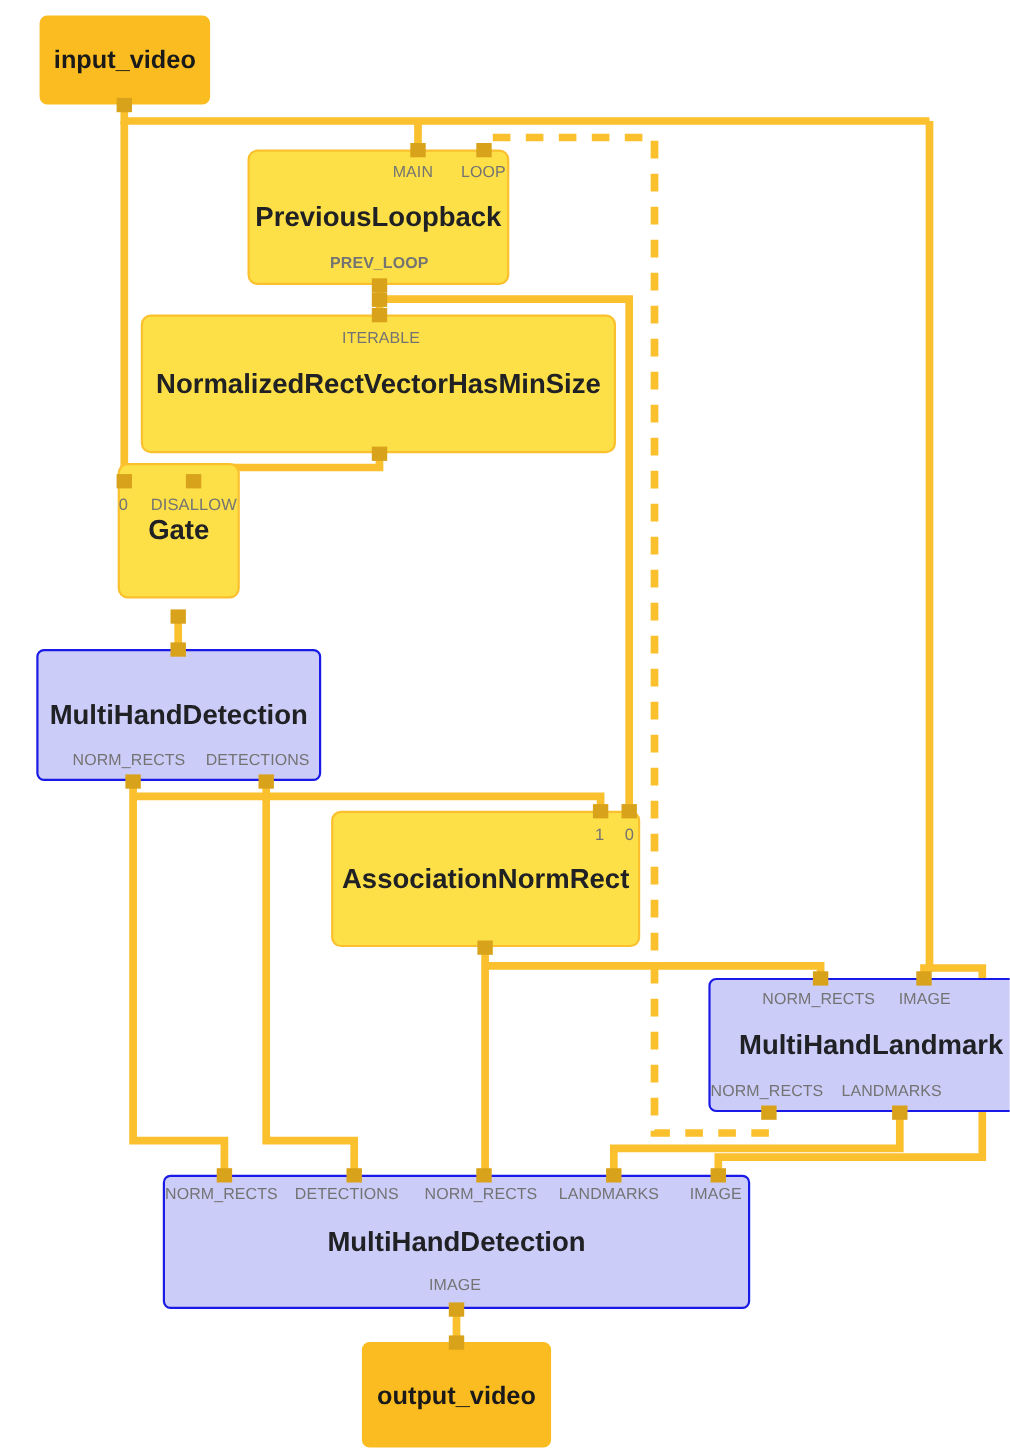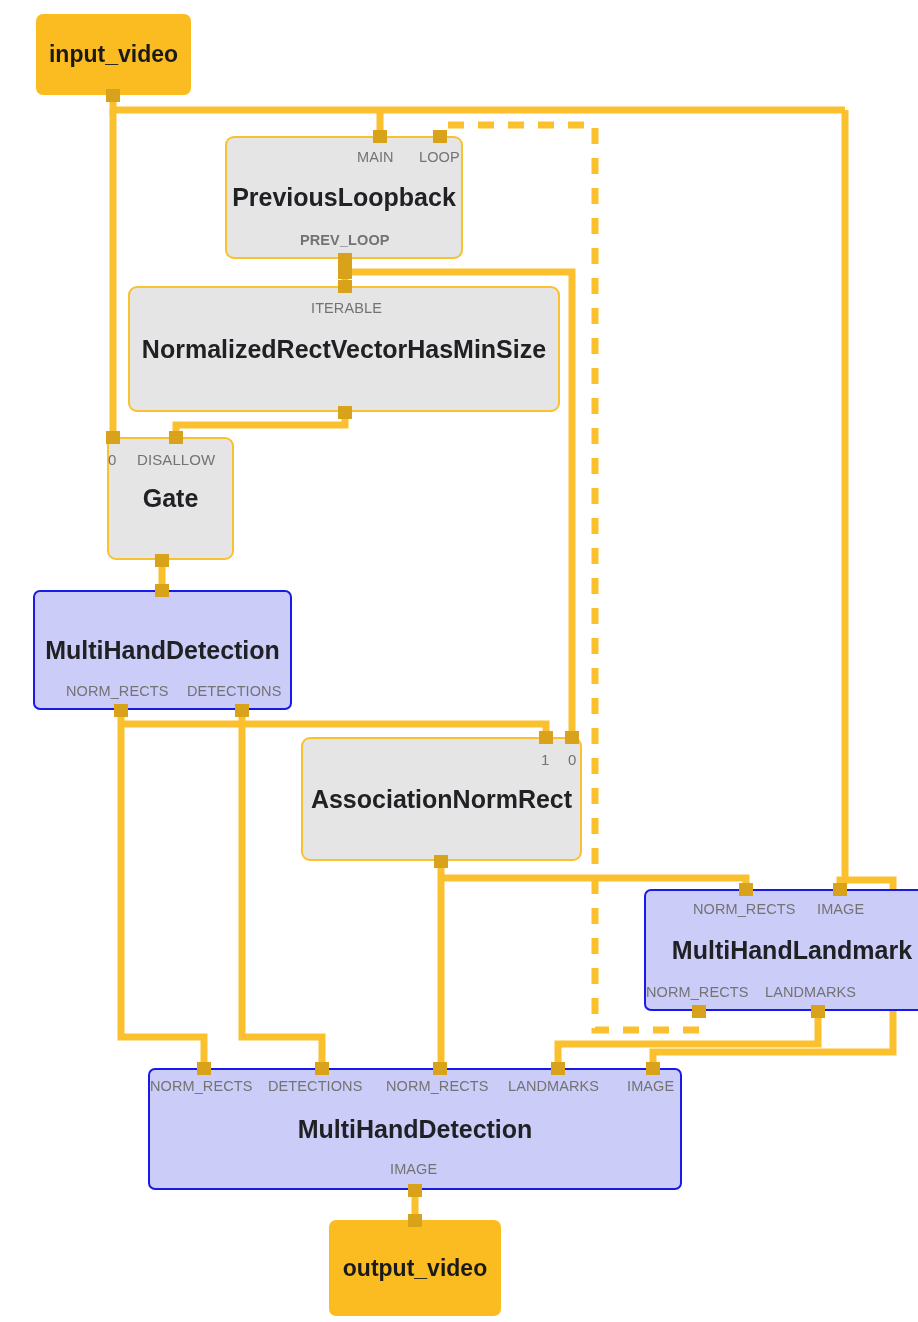--- a/index.html
+++ b/index.html
@@ -3,21 +3,21 @@
 <meta charset="utf-8">
 <style>
   html,body{margin:0;padding:0;background:#ffffff;}
   body{font-family:"Liberation Sans", sans-serif;}
   #canvas{position:relative;width:918px;height:1322px;background:#ffffff;overflow:hidden;}
   svg.wires{position:absolute;left:0;top:0;width:918px;height:1322px;}
   .node{position:absolute;box-sizing:border-box;display:flex;align-items:center;justify-content:center;}
   .node .title{font-weight:bold;text-align:right;line-height:1.05;color:#1f1f1f;}
   .node.io{background:#fbbc21;border:2px solid #fbbc21;border-radius:7px;}
   .node.io .title{font-size:23px;color:#1a1a1a;}
-  .node.calc{background:#e5e5e5;border:2.6px solid #fbc02d;border-radius:9px;}
+  .node.calc{background:#fde047;border:2.6px solid #fbc02d;border-radius:9px;}
   .node.calc .title{font-size:25px;color:#202124;}
   .node.sub{background:#ccccf8;border:2.6px solid #1a1ae6;border-radius:7px;}
   .node.sub .title{font-size:25px;color:#202124;}
   .port-label{position:absolute;font-size:14.5px;color:#737373;white-space:nowrap;letter-spacing:.1px;}
   .port-label.small{font-size:15px;}
   .pad{position:absolute;width:14px;height:13px;background:#d9a21b;}
 </style>
 </head>
 <body>
 
@@ -80,21 +80,21 @@
   <div class="pad" style="left:338px;top:253px;"></div>
   <div class="pad" style="left:338px;top:266px;"></div>
 
   <div class="node calc" style="left:128px;top:286px;width:432px;height:126px;">
     <span class="title">NormalizedRectVectorHasMinSize</span>
   </div>
   <div class="port-label" style="left:311px;top:300px;">ITERABLE</div>
   <div class="pad" style="left:338px;top:280px;"></div>
   <div class="pad" style="left:338px;top:406px;"></div>
 
-  <div class="node calc" style="left:107px;top:437px;width:127px;height:123px;">
+  <div class="node calc" style="left:107px;top:421px;width:111px;height:123px;">
     <span class="title">Gate</span>
   </div>
   <div class="port-label small" style="left:108px;top:451px;">0</div>
   <div class="port-label small" style="left:137px;top:451px;">DISALLOW</div>
   <div class="pad" style="left:106px;top:431px;"></div>
   <div class="pad" style="left:169px;top:431px;"></div>
   <div class="pad" style="left:155px;top:554px;"></div>
 
   <div class="node sub" style="left:33px;top:590px;width:259px;height:120px;">
     <span class="title">MultiHandDetection</span>

